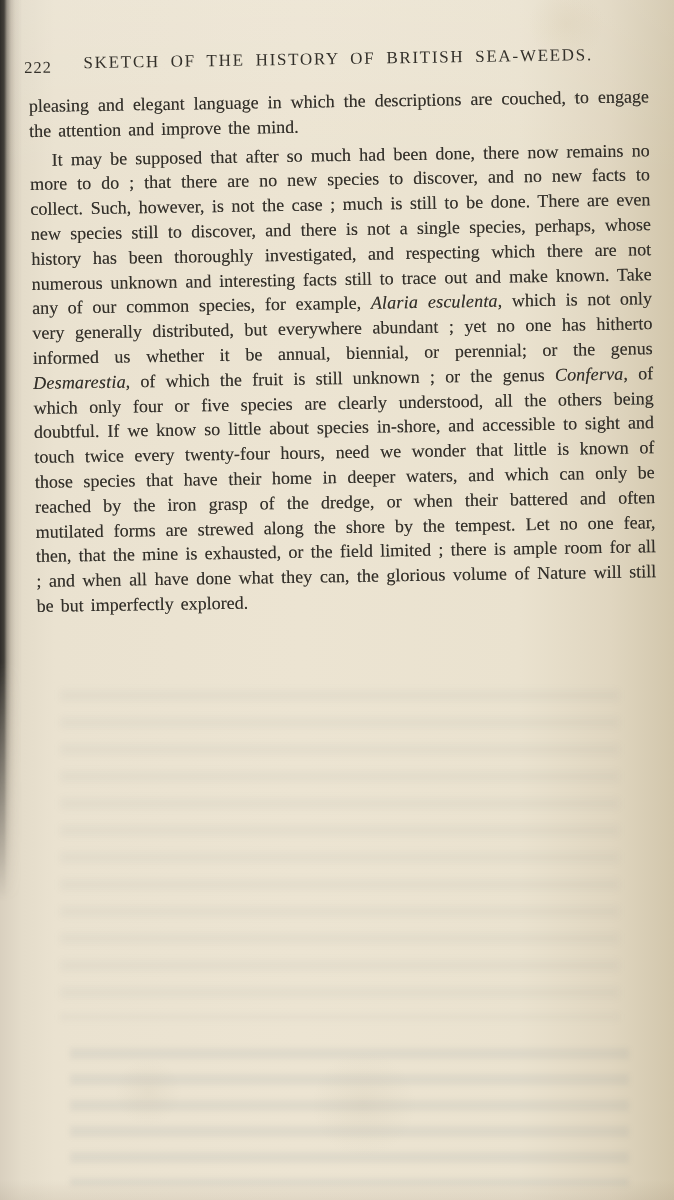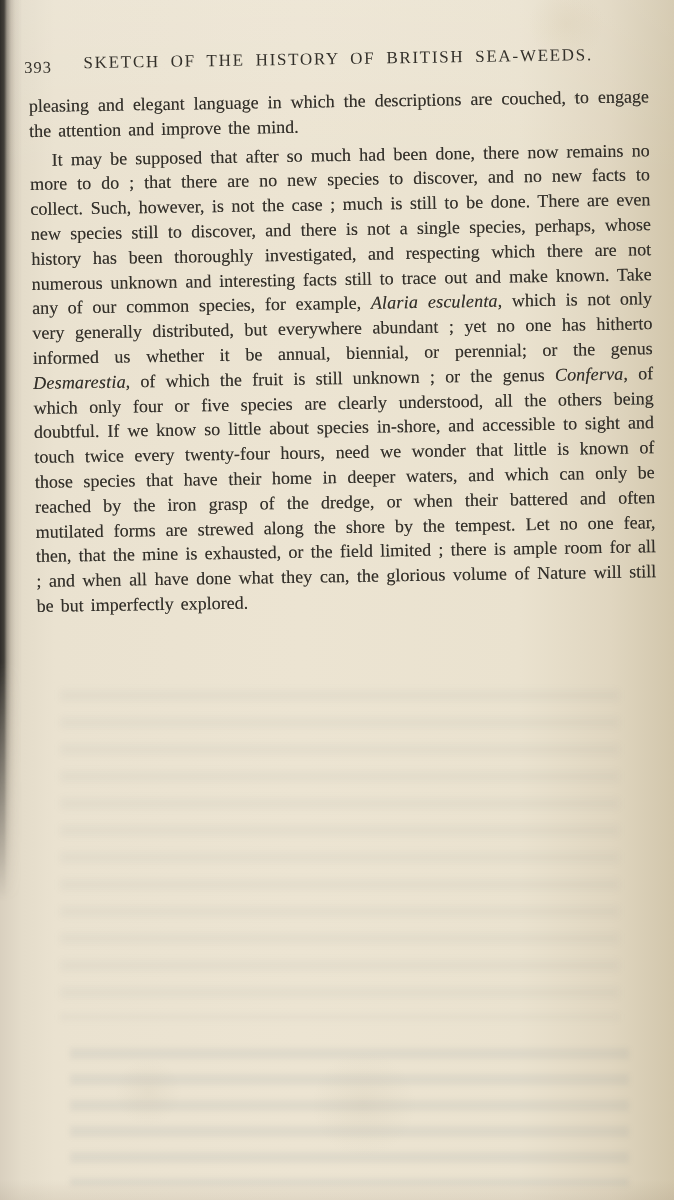--- a/index.html
+++ b/index.html
@@ -106,21 +106,21 @@
 
 <div class="page">
 
   <div class="gutter"></div>
   <div class="showthrough-mid"></div>
   <div class="showthrough-bottom"></div>
 
   <div class="content">
 
     <div class="header">
-      <span class="pagenum">393</span>
+      <span class="pagenum">222</span>
       <span class="title">SKETCH OF THE HISTORY OF BRITISH SEA-WEEDS.</span>
     </div>
 
     <p class="para"><span>pleasing and elegant language in which the descriptions are couched, to engage the attention and improve the mind.</span></p>
 
     <p class="para indent"><span>It may be supposed that after so much had been done, there now remains no more to do ; that there are no new species to discover, and no new facts to collect.  Such, however, is not the case ; much is still to be done.  There are even new species still to discover, and there is not a single species, perhaps, whose history has been thoroughly investigated, and respecting which there are not numerous unknown and interesting facts still to trace out and make known.  Take any of our common species, for example, </span><i>Alaria esculenta</i><span>, which is not only very generally distributed, but everywhere abundant ; yet no one has hitherto informed us whether it be annual, biennial, or perennial; or the genus </span><i>Desmarestia</i><span>, of which the fruit is still unknown ; or the genus </span><i>Conferva</i><span>, of which only four or five species are clearly understood, all the others being doubtful.  If we know so little about species in-shore, and accessible to sight and touch twice every twenty-four hours, need we wonder that little is known of those species that have their home in deeper waters, and which can only be reached by the iron grasp of the dredge, or when their battered and often mutilated forms are strewed along the shore by the tempest.  Let no one fear, then, that the mine is exhausted, or the field limited ; there is ample room for all ; and when all have done what they can, the glorious volume of Nature will still be but imperfectly explored.</span></p>
 
   </div>
 </div>
 

